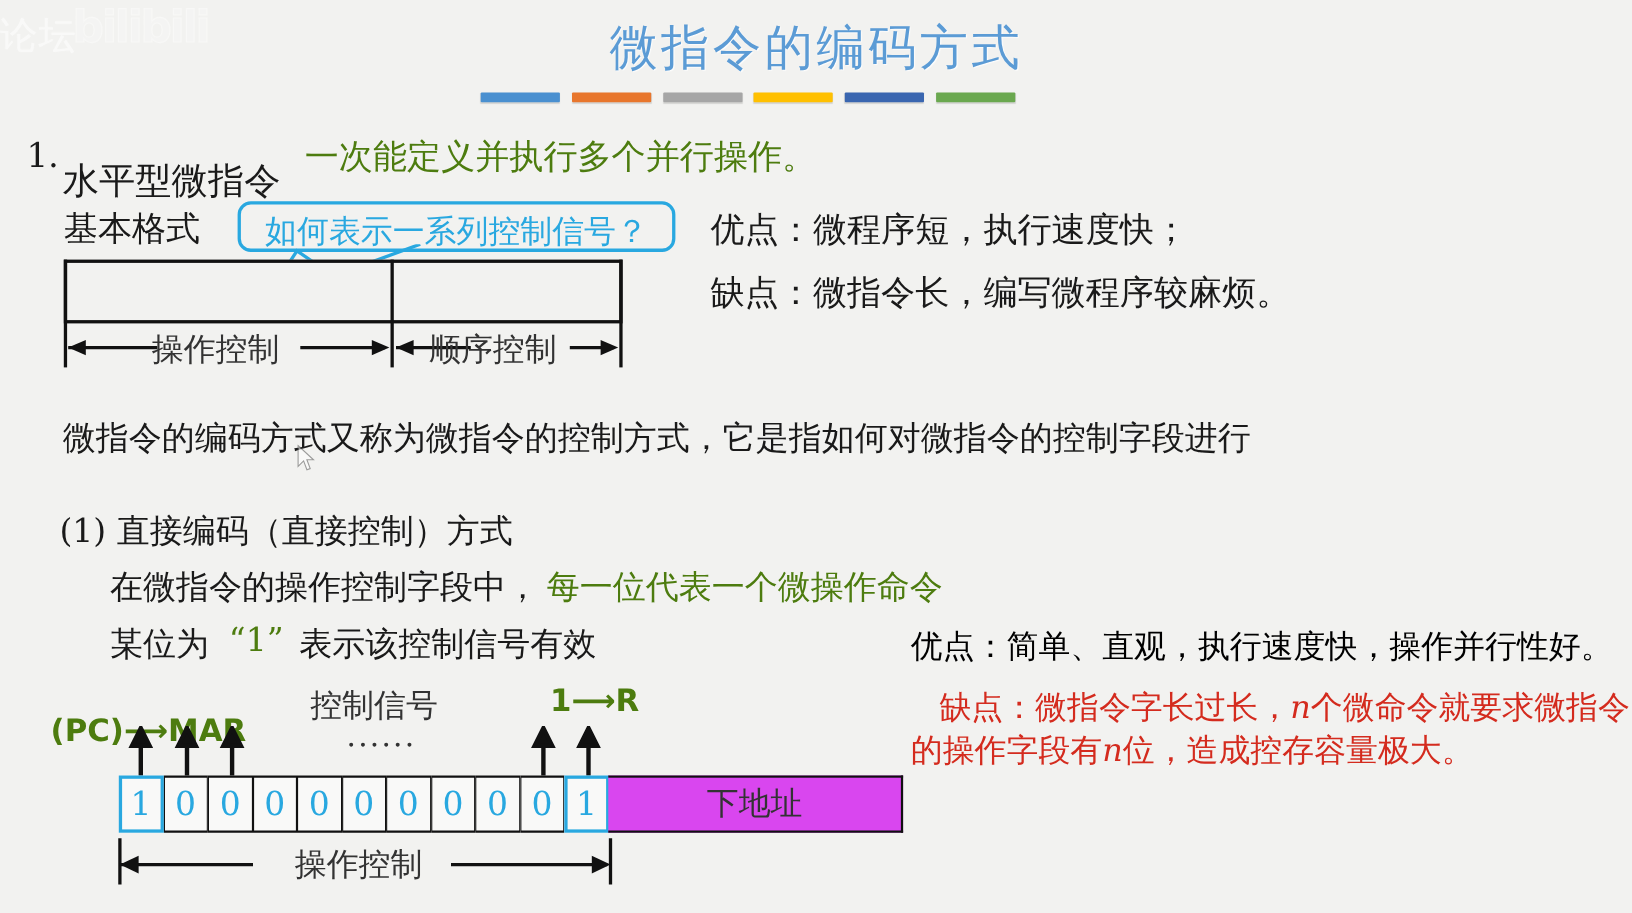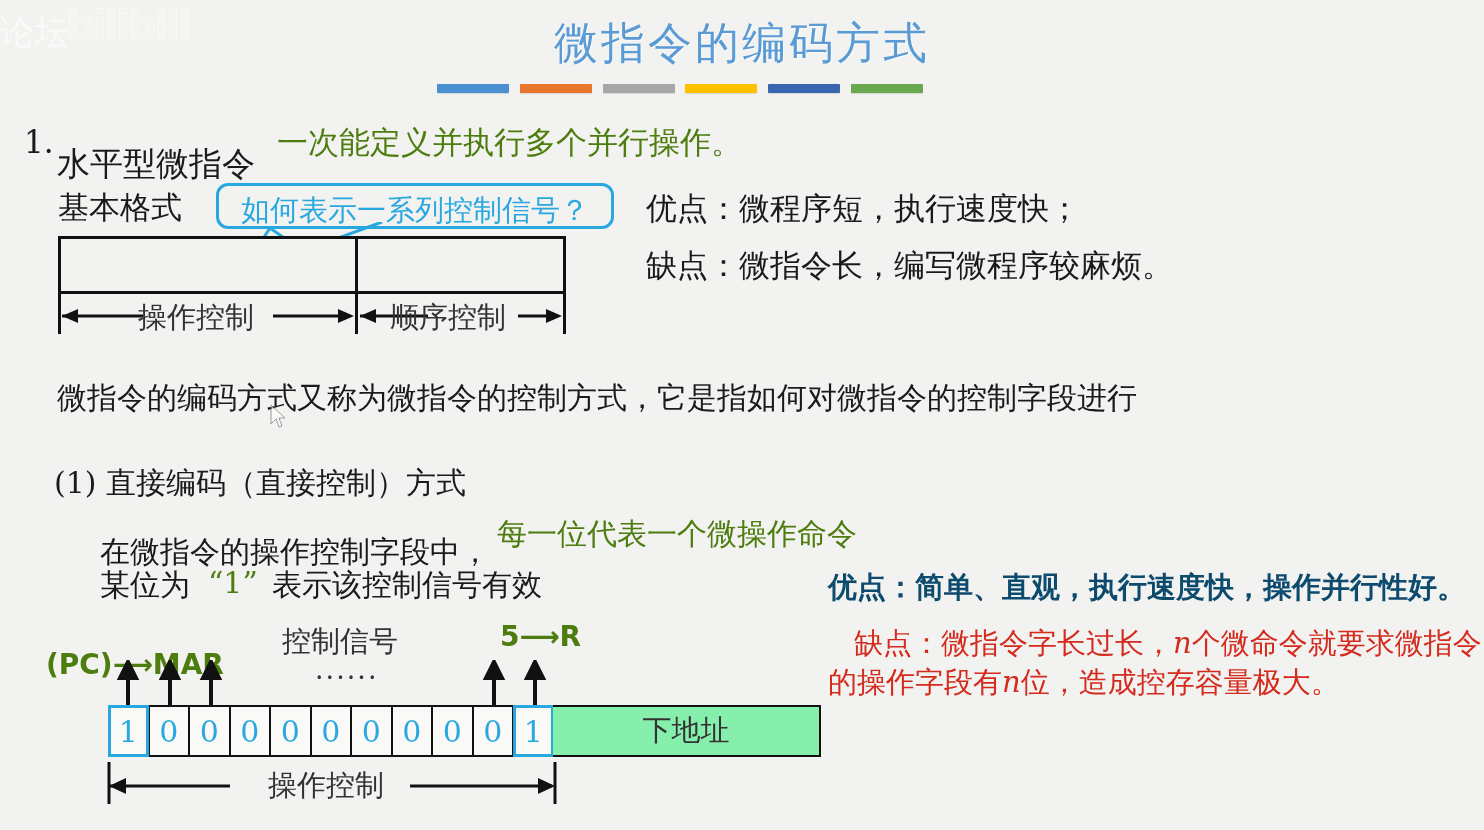--- a/index.html
+++ b/index.html
@@ -80,21 +80,21 @@
   }
 
   
   .txt {
     position: absolute;
     white-space: nowrap;
     font-family: "DejaVu Serif", "Liberation Serif", serif;
   }
   .black  { color: #1a1a1a; }
   .blue   { color: #4d7c0f; }
-  .green  { color: #0c4a6e; font-weight: bold; }
+  .green  { color: #000000; }
   .red    { color: #d42b1e; }
   .dark   { color: #333333; }
 
   
   #sec1-num      { left: 24px;  top: 124px; font-size: 31px; }
   #sec1-title    { left: 57px;  top: 122px; font-size: 33px; margin-top: 20px; }
   #sec1-note     { left: 277px; top: 122px; font-size: 31px; }
   #basic-format  { left: 58px;  top: 187px; font-size: 31px; }
 
   
@@ -179,21 +179,21 @@
   #adv1 { left: 646px; top: 188px; font-size: 31px; font-family: Liberation Mono, monospace; }
   #dis1 { left: 646px; top: 245px; font-size: 31px; }
 
   
   #para-l1 { left: 57px; top: 378px; font-size: 30px; }
   #para-l2 { left: 57px; top: 417px; font-size: 30px; }
 
   
   #item1 { left: 54px; top: 463px; font-size: 30px; }
 
-  #sub-l1-a { left: 100px; top: 532px; font-size: 30px; }
+  #sub-l1-a { left: 100px; top: 514px; font-size: 30px; }
   #sub-l1-b { left: 497px; top: 514px; font-size: 30px; }
 
   #sub-l2-a { left: 100px; top: 565px; font-size: 30px; }
   #sub-l2-q { left: 208px; top: 565px; font-size: 30px; }
   #sub-l2-b { left: 272px; top: 565px; font-size: 30px; }
 
   
   #adv2    { left: 828px; top: 568px; font-size: 29px; }
   #dis2-l1 { left: 854px; top: 624px; font-size: 29px; }
   #dis2-l2 { left: 828px; top: 663px; font-size: 29px; }
@@ -247,21 +247,21 @@
     width: 268px;
     height: 52px;
     border: 2px solid #111111;
     border-left: none;
     box-sizing: border-box;
     display: flex;
     align-items: center;
     justify-content: center;
     font-size: 29px;
     color: #333333;
-    background: #86efac;
+    background: #d946ef;
   }
 
   #span-arrows {
     position: absolute;
     left: 100px;
     top: 758px;
     width: 470px;
     height: 50px;
     pointer-events: none;
   }
@@ -351,21 +351,21 @@
   <div id="dis2-l1" class="txt red">
     <span>缺点：微指令字长过长，</span><span class="ital">n</span><span>个微命令就要求微指令</span>
   </div>
   <div id="dis2-l2" class="txt red">
     <span>的操作字段有</span><span class="ital">n</span><span>位，造成控存容量极大。</span>
   </div>
 
   <div id="sig-pc" class="txt blue">(PC)⟶MAR</div>
   <div id="sig-ctrl" class="txt dark">控制信号</div>
   <div id="sig-dots" class="txt dark">······</div>
-  <div id="sig-1r" class="txt blue">5⟶R</div>
+  <div id="sig-1r" class="txt blue">1⟶R</div>
 
   <svg id="bit-arrows" viewBox="0 0 470 48">
     <g stroke="#111" stroke-width="4" fill="#111">
       <line x1="28" y1="48" x2="28" y2="12"></line>
         <polygon points="28,2 20,18 36,18"></polygon>
       <line x1="70" y1="48" x2="70" y2="12"></line>
         <polygon points="70,2 62,18 78,18"></polygon>
       <line x1="111" y1="48" x2="111" y2="12"></line>
         <polygon points="111,2 103,18 119,18"></polygon>
       <line x1="394" y1="48" x2="394" y2="12"></line>

